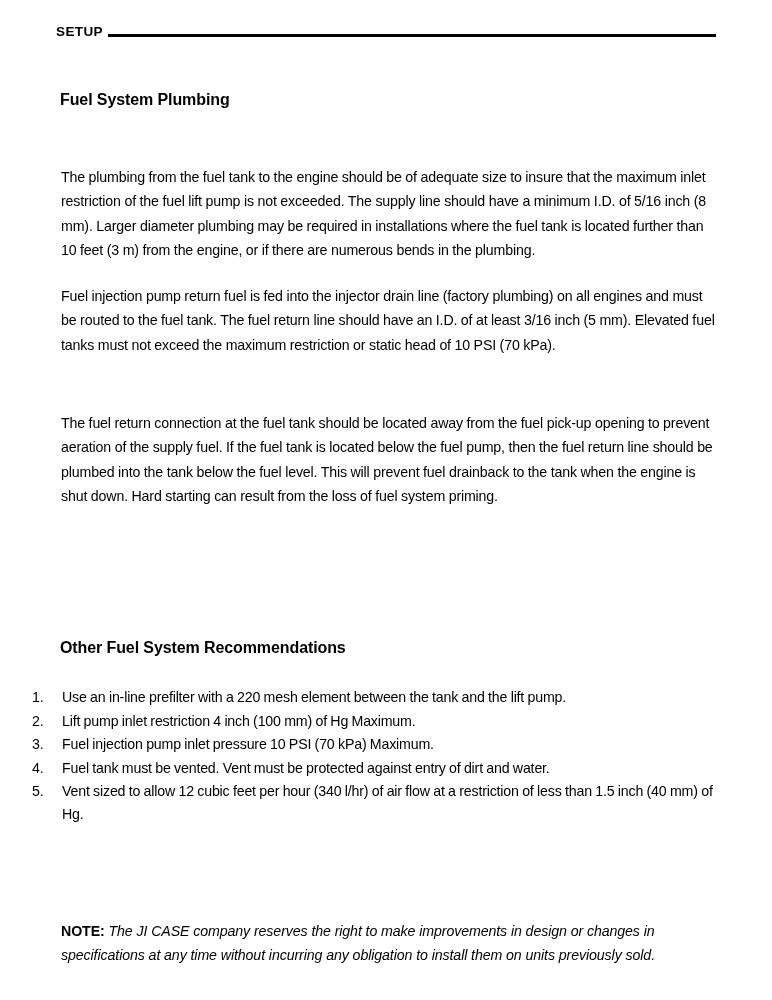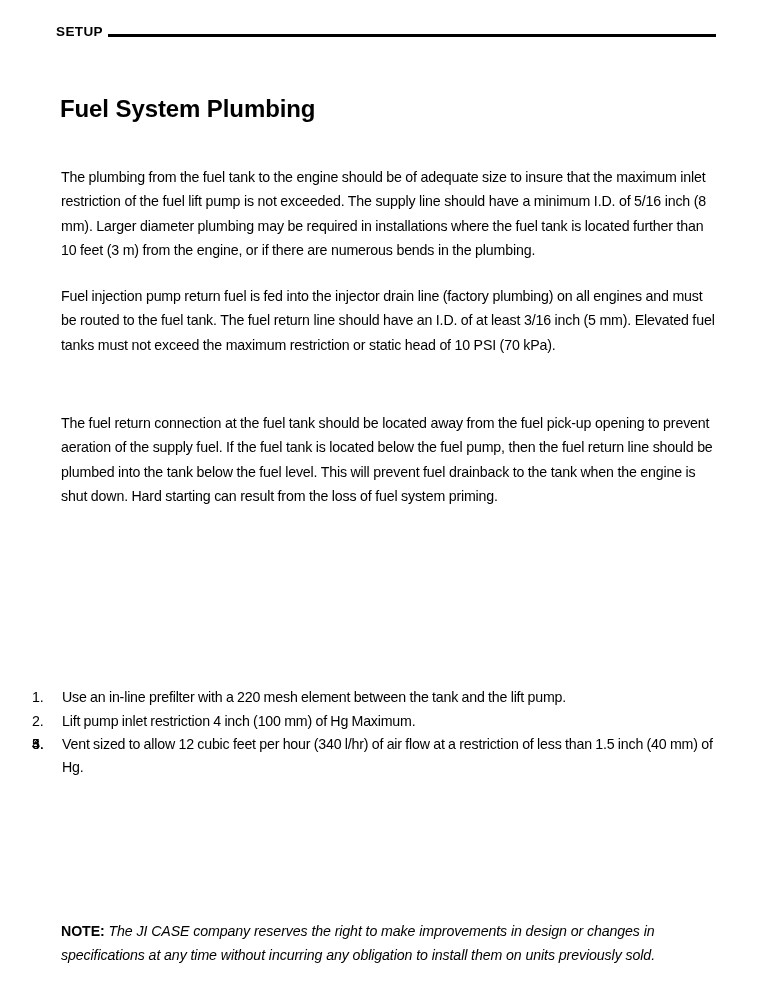--- a/index.html
+++ b/index.html
@@ -47,21 +47,21 @@
     height: 3px;
     background: #000;
     margin-left: 5px;
     margin-top: 7px;
   }
 
   
   .h1 {
     position: absolute;
     left: 60px;
-    font-size: 24px;
+    font-size: 16px;
     font-weight: bold;
     letter-spacing: -0.1px;
     line-height: 1.1;
     white-space: nowrap;
   }
   #heading-plumbing { top: 80px; }
   #heading-recommendations { top: 628px; }
 
   
   .para {
@@ -144,35 +144,38 @@
 
   <h1 class="h1" id="heading-plumbing">Fuel System Plumbing</h1>
 
   <p class="para" id="para-1">The plumbing from the fuel tank to the engine should be of adequate size to insure that the maximum inlet restriction of the fuel lift pump is not exceeded. The supply line should have a minimum I.D. of 5/16 inch (8 mm). Larger diameter plumbing may be required in installations where the fuel tank is located further than 10 feet (3 m) from the engine, or if there are numerous bends in the plumbing.</p>
 
   <p class="para" id="para-2">Fuel injection pump return fuel is fed into the injector drain line (factory plumbing) on all engines and must be routed to the fuel tank. The fuel return line should have an I.D. of at least 3/16 inch (5 mm). Elevated fuel tanks must not exceed the maximum restriction or static head of 10 PSI (70 kPa).</p>
 
   <p class="para" id="para-3">The fuel return connection at the fuel tank should be located away from the fuel pick-up opening to prevent aeration of the supply fuel. If the fuel tank is located below the fuel pump, then the fuel return line should be plumbed into the tank below the fuel level. This will prevent fuel drainback to the tank when the engine is shut down. Hard starting can result from the loss of fuel system priming.</p>
 
 
+  <h1 class="h1" id="heading-recommendations">Other Fuel System Recommendations</h1>
 
   <ol class="list">
     <li class="list-item">
       <span class="list-marker">1.</span>
       <span>Use an in-line prefilter with a 220 mesh element between the tank and the lift pump.</span>
     </li>
     <li class="list-item">
       <span class="list-marker">2.</span>
       <span>Lift pump inlet restriction 4 inch (100 mm) of Hg Maximum.</span>
     </li>
     <li class="list-item">
       <span class="list-marker">3.</span>
+      <span>Fuel injection pump inlet pressure 10 PSI (70 kPa) Maximum.</span>
     </li>
     <li class="list-item">
       <span class="list-marker">4.</span>
+      <span>Fuel tank must be vented. Vent must be protected against entry of dirt and water.</span>
     </li>
     <li class="list-item">
       <span class="list-marker">5.</span>
       <span>Vent sized to allow 12 cubic feet per hour (340 l/hr) of air flow at a restriction of less than 1.5 inch (40 mm) of Hg.</span>
     </li>
   </ol>
 
   <p class="note"><span class="note-label">NOTE:</span><span> The JI  CASE company reserves the right to make improvements in design or changes in specifications at any time without incurring any obligation to install them on units previously sold.</span></p>
 
   <div class="scan-tint"></div>

